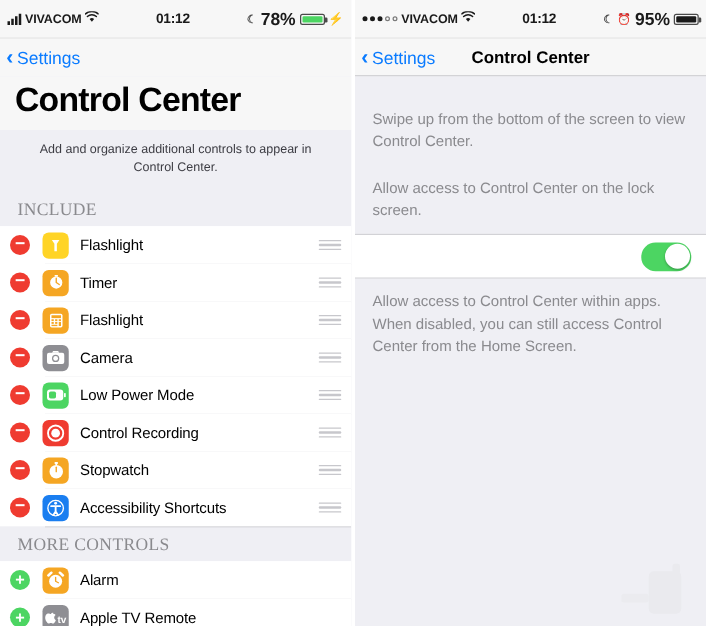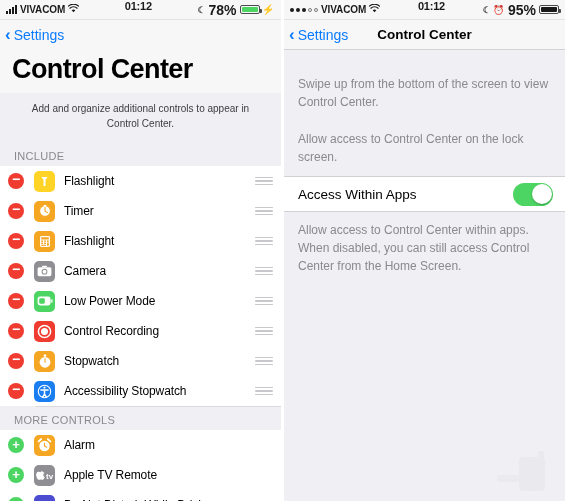--- a/index.html
+++ b/index.html
@@ -10,22 +10,22 @@
     overflow: hidden;
   }
   .screens { display: flex; width: 565px; height: 501px; }
   .panel { position: relative; overflow: hidden; background: #efeff4; }
   .panel-left  { width: 281px; height: 501px; }
   .panel-gap   { width: 3px; height: 501px; background: #ffffff; }
   .panel-right { width: 281px; height: 501px; background: #efeff4; }
 
   
   .statusbar {
-    height: 20px; background: #f7f7f7;
-    display: flex; 
+    height: 31px; background: #f7f7f7;
+    display: flex; align-items: center;
     padding: 0 6px; font-size: 10px; font-weight: bold; color: #1a1a1a;
     border-bottom: 0.5px solid #e3e3e3;
   }
   .sb-left { display: flex; align-items: center; gap: 3px; flex: 0 0 auto; }
   .sb-center { flex: 1; text-align: center; font-size: 11px; letter-spacing: -0.2px; }
   .sb-right { display: flex; align-items: center; gap: 3px; flex: 0 0 auto; }
   .carrier { font-size: 10px; font-weight: bold; letter-spacing: -0.1px; }
 
   .bars { display: flex; align-items: flex-end; gap: 1px; height: 9px; }
   .bars i { width: 2px; background: #1a1a1a; display: block; }
@@ -73,22 +73,22 @@
   
   .large-title {
     background: #f7f7f7; padding: 4px 12px 8px;
     font-size: 27px; font-weight: bold; color: #000; letter-spacing: -0.6px;
   }
   .intro {
     background: #efeff4; padding: 9px 16px 11px; text-align: center;
     font-size: 10px; color: #3c3c43; line-height: 1.45;
   }
   .section-hdr {
-    font-size: 11px; color: #8a8a8e; letter-spacing: 0.3px;
-    padding: 8px 14px 4px; background: #efeff4; text-transform: uppercase;
+    font-size: 14px; color: #8a8a8e; letter-spacing: 0.3px;
+    padding: 8px 14px 4px; background: #efeff4; text-transform: uppercase; font-family: Liberation Serif, serif;
   }
 
   
   .list { background: #ffffff; }
   .row {
     height: 30px; display: flex; align-items: center;
     padding-left: 8px; background: #ffffff; position: relative;
   }
   .row::after {
     content: ""; position: absolute; left: 36px; right: 0; bottom: 0;
@@ -333,21 +333,21 @@
           <div class="badge remove">
             <span>−</span>
           </div>
           <div class="appicon" style="background: rgb(26, 126, 240);">
             <svg width="15" height="15" viewBox="0 0 15 15">
               <circle cx="7.5" cy="7.5" r="6.2" fill="none" stroke="#fff" stroke-width="1.1"></circle>
               <circle cx="7.5" cy="3.6" r="1.15" fill="#fff"></circle>
               <path d="M3.9 5.9h7.2M7.5 5.9v4.2M7.5 10.1 5.7 13M7.5 10.1 9.3 13" stroke="#fff" fill="none" stroke-width="1.5" stroke-linecap="round" stroke-linejoin="round"></path>
             </svg>
           </div>
-          <div class="rowlabel">Accessibility Stopwatch</div>
+          <div class="rowlabel">Accessibility Shortcuts</div>
           <div class="handle">
             <i></i>
             <i></i>
             <i></i>
           </div>
         </div>
       </div>
     <div class="section-hdr">MORE CONTROLS</div>
     <div class="list" id="more-list">
         <div class="row">
@@ -426,21 +426,20 @@
       </div>
       <div class="nav-title">Control Center</div>
     </div>
 
     <div class="r-spacer"></div>
     <div class="r-foot top">Swipe up from the bottom of the screen to view Control Center.</div>
 
     <div id="toggle-list">
         <div class="r-foot top">Allow access to Control Center on the lock screen.</div>
         <div class="toggle-row">
-          <div class="toggle-label">Access Within Apps</div>
           <div class="switch">
             <div class="knob"></div>
           </div>
         </div>
         <div class="r-foot top">Allow access to Control Center within apps. When disabled, you can still access Control Center from the Home Screen.</div>
       </div>
 
     <div class="watermark">
       <svg width="70" height="46" viewBox="0 0 70 46">
         <rect x="36" y="10" width="26" height="34" rx="4" fill="#e4e5e8"></rect>

